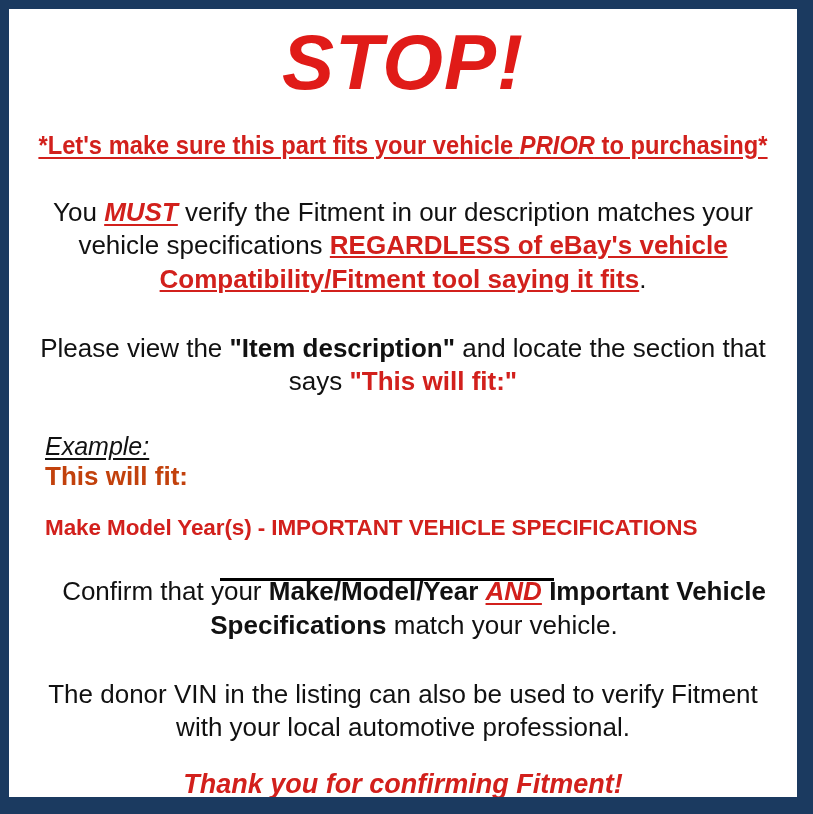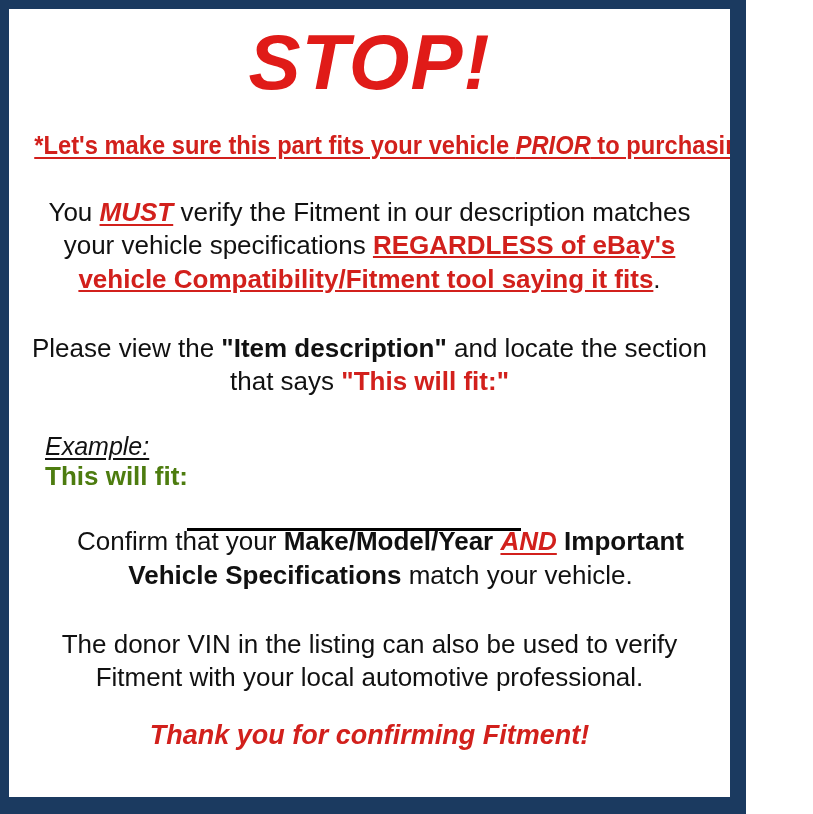--- a/index.html
+++ b/index.html
@@ -2,21 +2,21 @@
 <html><head>
 <meta charset="utf-8">
 <style>
   html, body {
     margin: 0;
     padding: 0;
     background: #ffffff;
   }
   #page {
     position: relative;
-    width: 746px;
+    width: 813px;
     height: 814px;
     box-sizing: border-box;
     background: #ffffff;
     border: 9px solid #1b3a60;
     border-right-width: 16px;
     border-bottom-width: 17px;
     overflow: hidden;
     font-family: "Liberation Sans", "DejaVu Sans", sans-serif;
   }
   #inner {
@@ -92,21 +92,21 @@
   }
   .example-label {
     color: #111111;
     font-style: italic;
     font-size: 25px;
     text-decoration: underline;
     text-underline-offset: 3px;
     line-height: 1.12;
   }
   .example-fit {
-    color: #4d7c0f;
+    color: #c2410c;
     font-weight: bold;
     font-size: 26px;
     line-height: 1.12;
     margin-top: 2px;
   }
   .example-spec {
     color: #d2201c;
     font-weight: bold;
     font-size: 22.5px;
     line-height: 1.1;
@@ -155,20 +155,21 @@
       <span>You </span><span class="rd-bu">MUST</span><span> verify the Fitment in our description matches your vehicle specifications </span><span class="rd-b-u">REGARDLESS of eBay's vehicle Compatibility/Fitment tool saying it fits</span><span>.</span>
     </p>
 
     <p class="para p-view">
       <span>Please view the </span><span class="bk-b">"Item description"</span><span> and locate the section that says </span><span class="rd-b">"This will fit:"</span>
     </p>
 
     <div class="example-block">
       <div class="example-label">Example:</div>
       <div class="example-fit">This will fit:</div>
+      <div class="example-spec">Make Model Year(s) - IMPORTANT VEHICLE SPECIFICATIONS</div>
     </div>
 
     <div class="divider-wrap">
       <span class="divider"></span>
     </div>
 
     <p class="para p-confirm">
       <span>Confirm that your </span><span class="bk-b">Make/Model/Year</span><span> </span><span class="rd-bu">AND</span><span> </span><span class="bk-b">Important Vehicle Specifications</span><span> match your vehicle.</span>
     </p>
 

